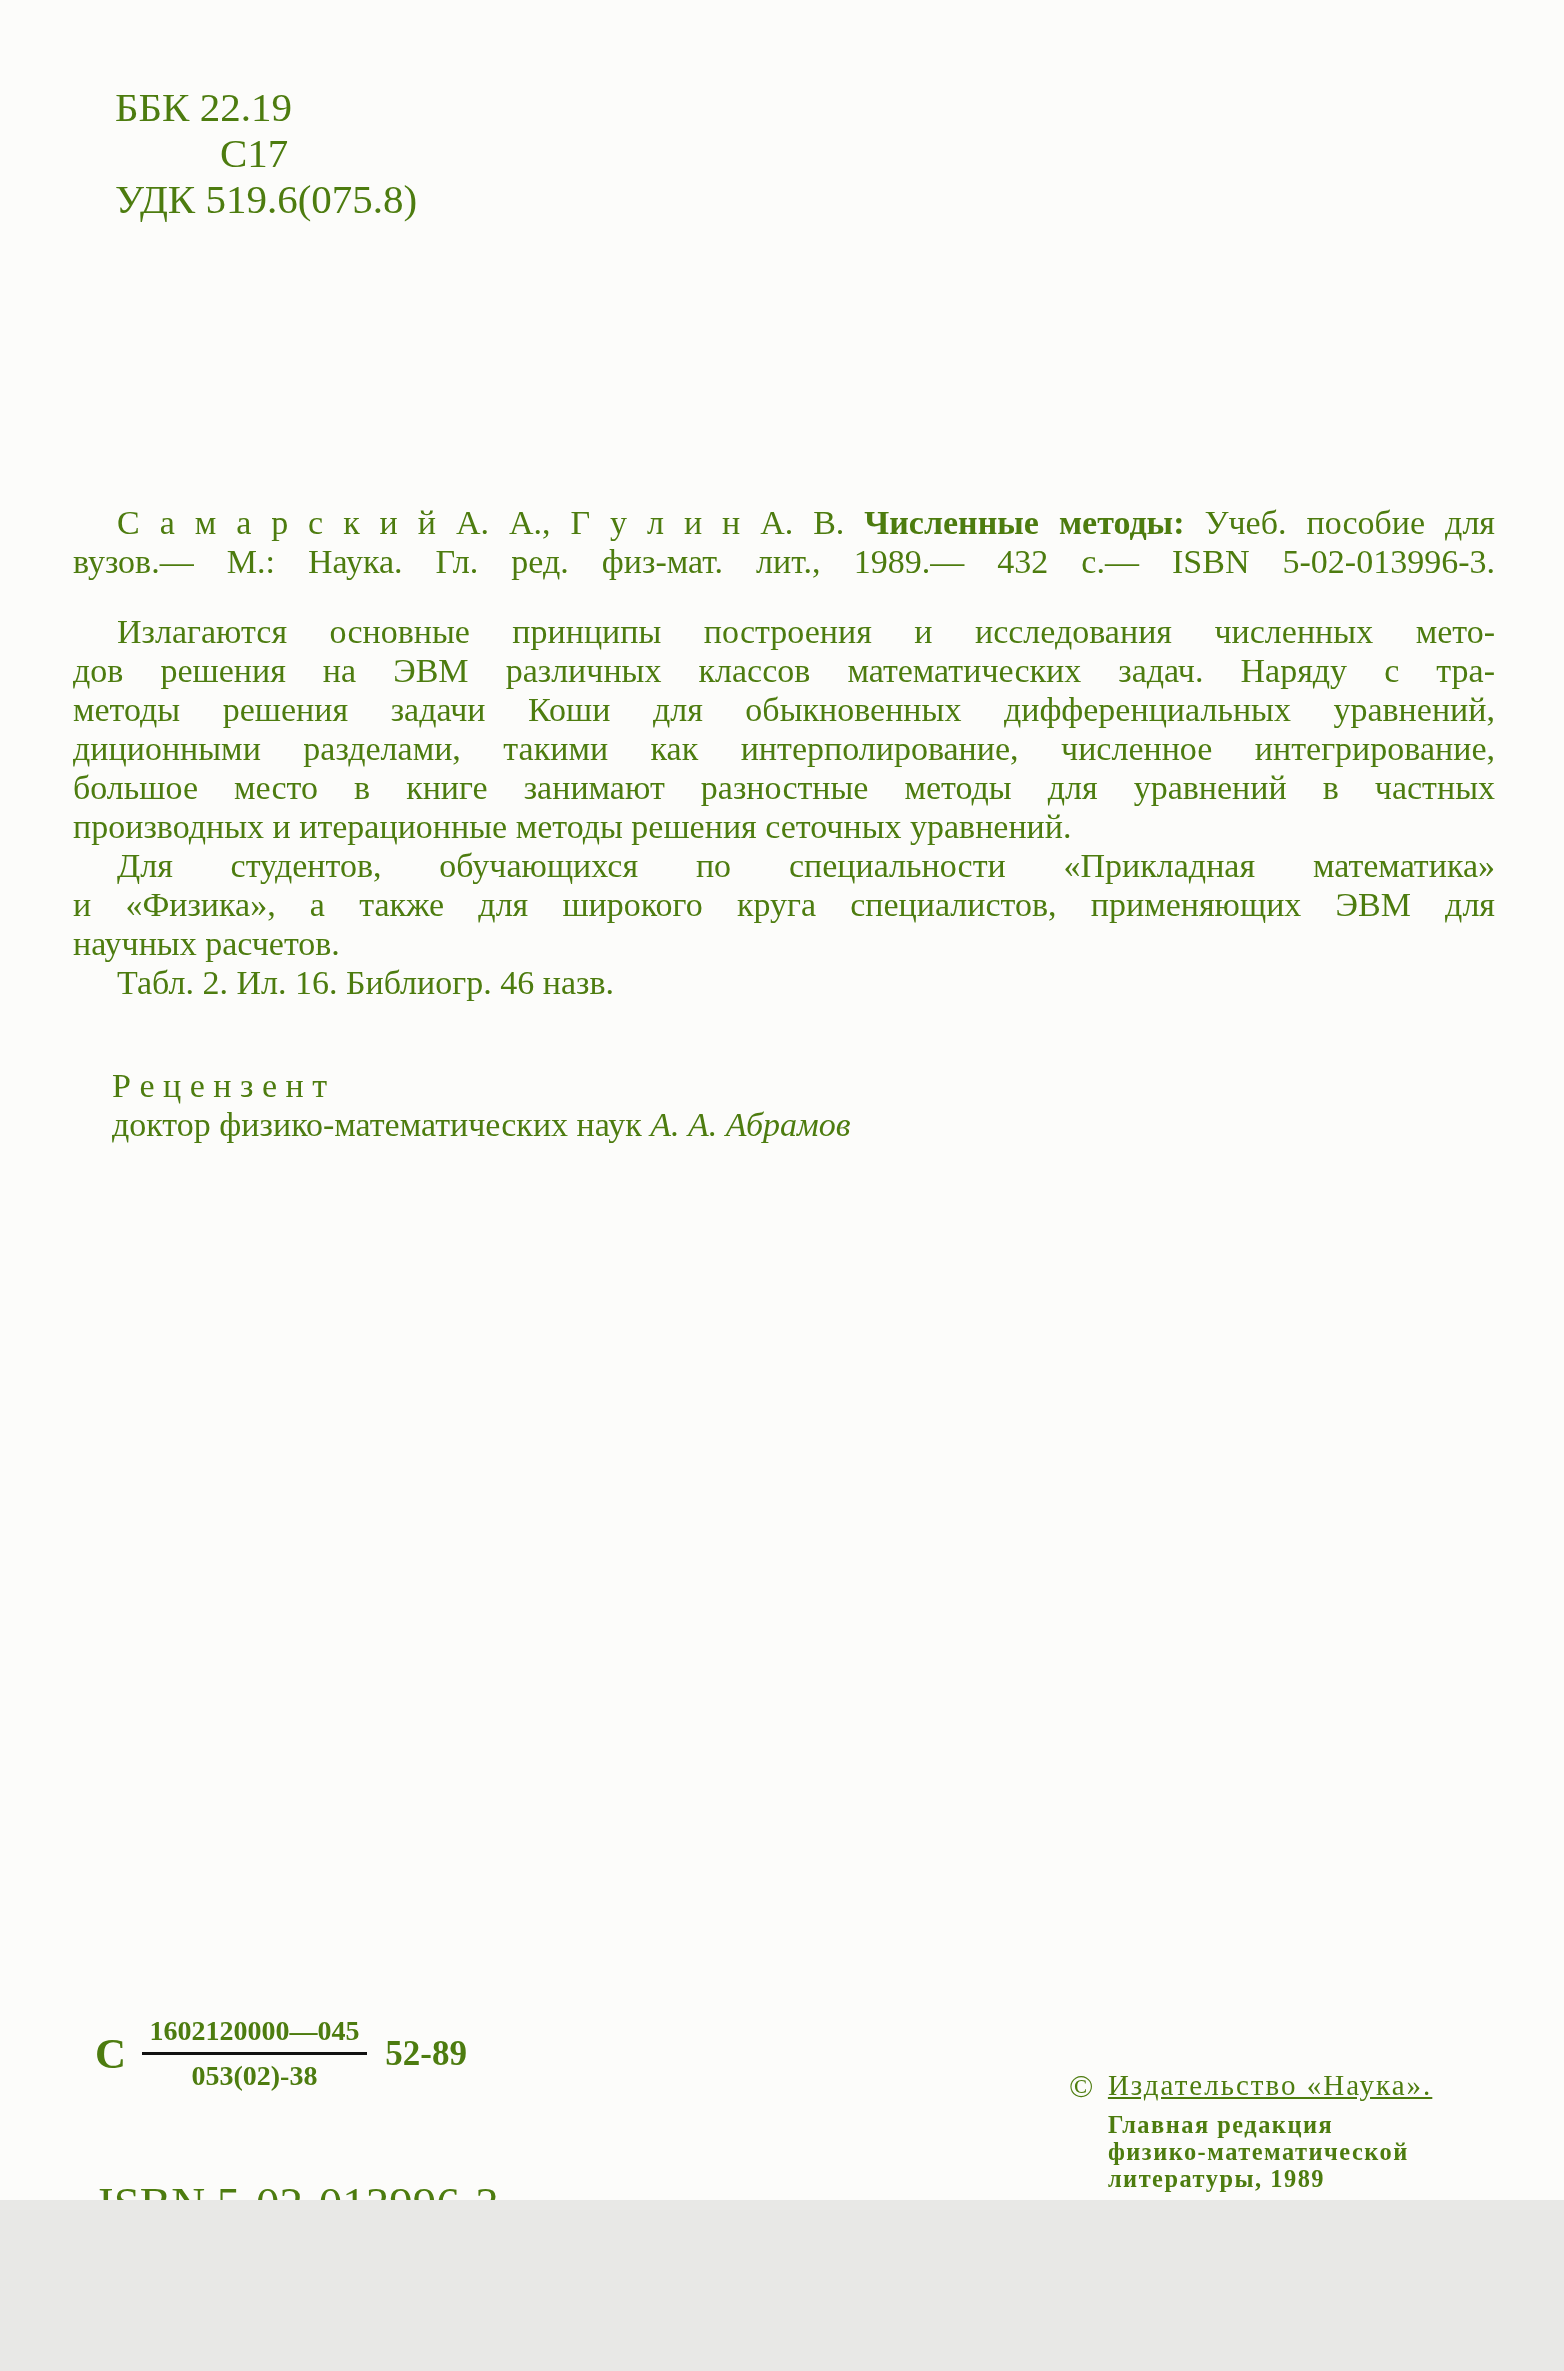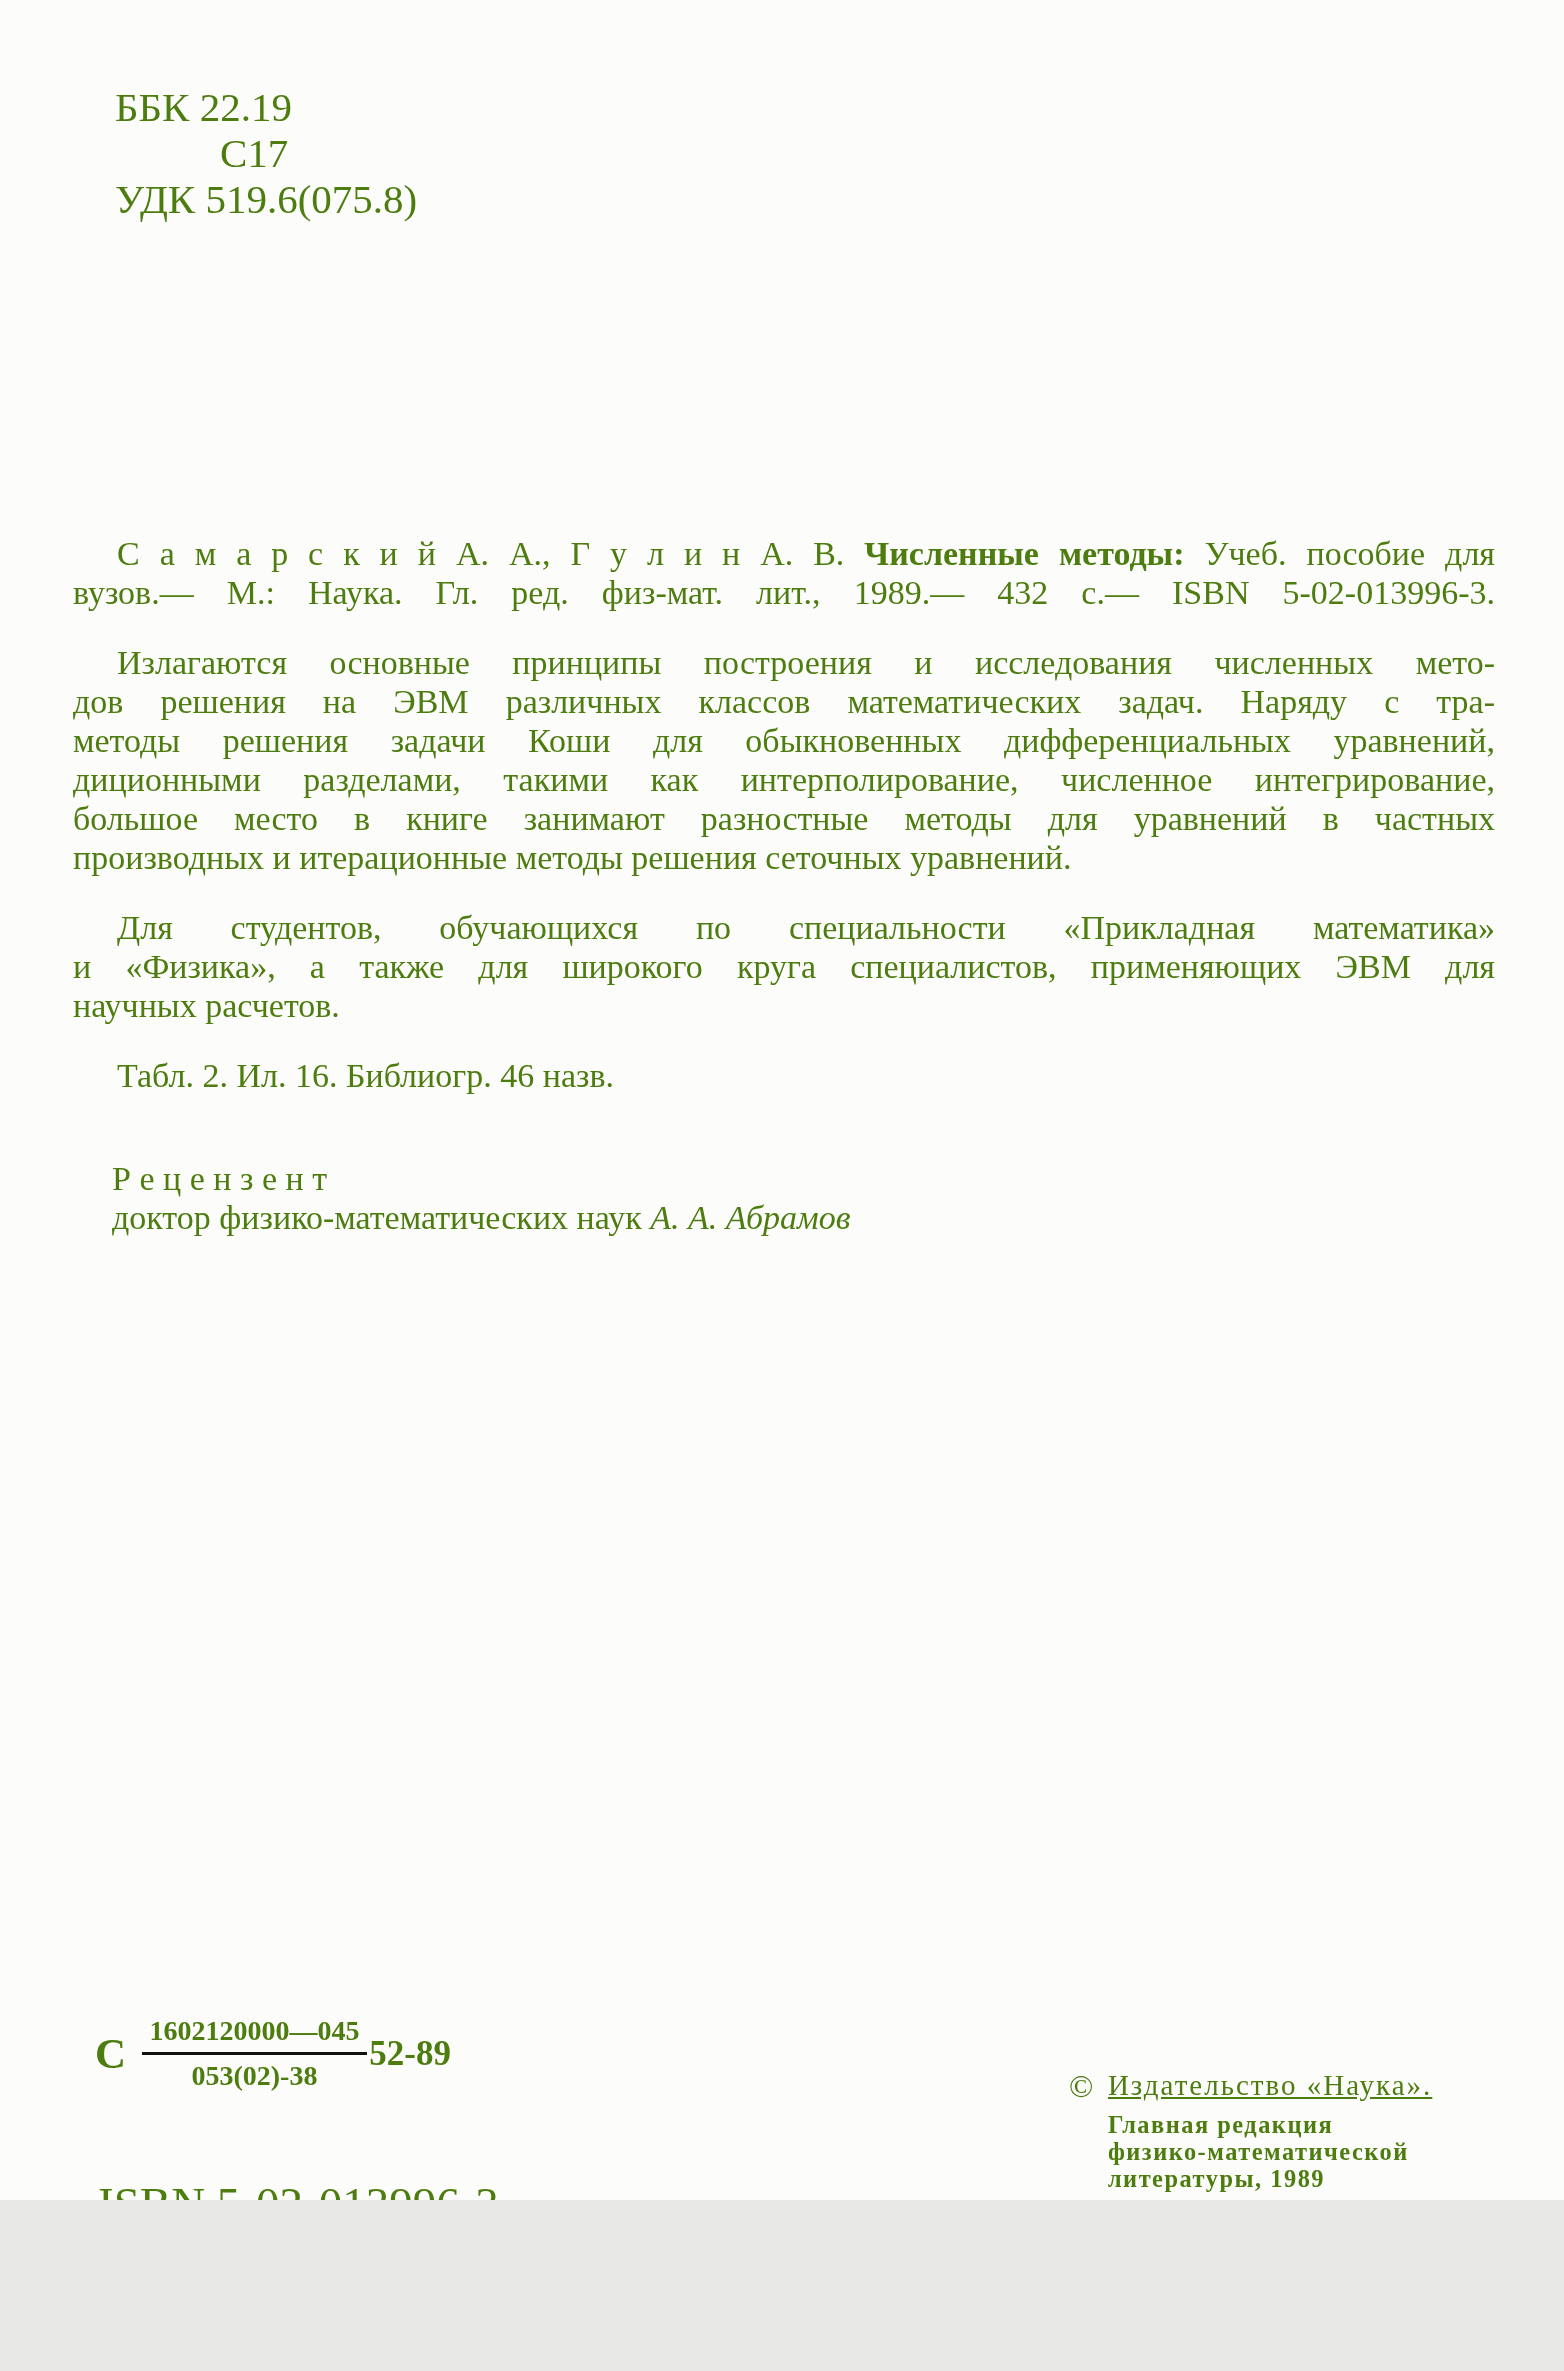--- a/index.html
+++ b/index.html
@@ -11,32 +11,32 @@
     color:#4d7c0f;
     overflow:hidden;
   }
   
   .codes{position:absolute;left:115px;top:84px;font-size:41px;line-height:46px;white-space:nowrap;}
   .codes .c2{padding-left:105px;}
   
   .main{position:absolute;left:73px;top:503px;width:1422px;font-size:34px;line-height:39px;}
   .jl{text-align:justify;text-align-last:justify;}
   .ll{text-align:left;}
-  .ind{text-indent:44px;margin-top:31px;}
+  .ind{text-indent:44px;}
   .bold{font-weight:bold;}
   .annotation{margin-top:31px;}
   .reviewer{margin-top:64px;padding-left:39px;}
   .reviewer .rname em{font-style:italic;}
   
   .catalog{position:absolute;left:95px;top:2015px;display:flex;align-items:center;font-weight:bold;white-space:nowrap;}
   .cat-letter{font-size:43px;margin-right:15.6px;}
   .frac{display:inline-flex;flex-direction:column;text-align:center;font-size:28px;line-height:1.15;}
   .frac .num{padding:0 7.8px 4.9px 7.8px;border-bottom:3.9px solid #111;}
   .frac .den{padding-top:4.9px;}
-  .cat-code{font-size:35px;margin-left:2px;}
+  .cat-code{font-size:35px;margin-left:18px;}
   
   .isbn{position:absolute;left:98px;top:2177px;font-size:47px;white-space:nowrap;}
   
   .copyright{position:absolute;left:1069px;top:2069px;display:flex;gap:14.6px;}
   .copy-symbol{font-size:32px;line-height:1.1;}
   .copy-body .pub{font-size:29px;letter-spacing:2px;margin-bottom:8.8px;white-space:nowrap;text-decoration:underline;}
   .copy-body .sub{font-size:24.4px;letter-spacing:1.5px;line-height:27px;white-space:nowrap;font-weight:bold;}
 </style>
 </head>
 <body>

